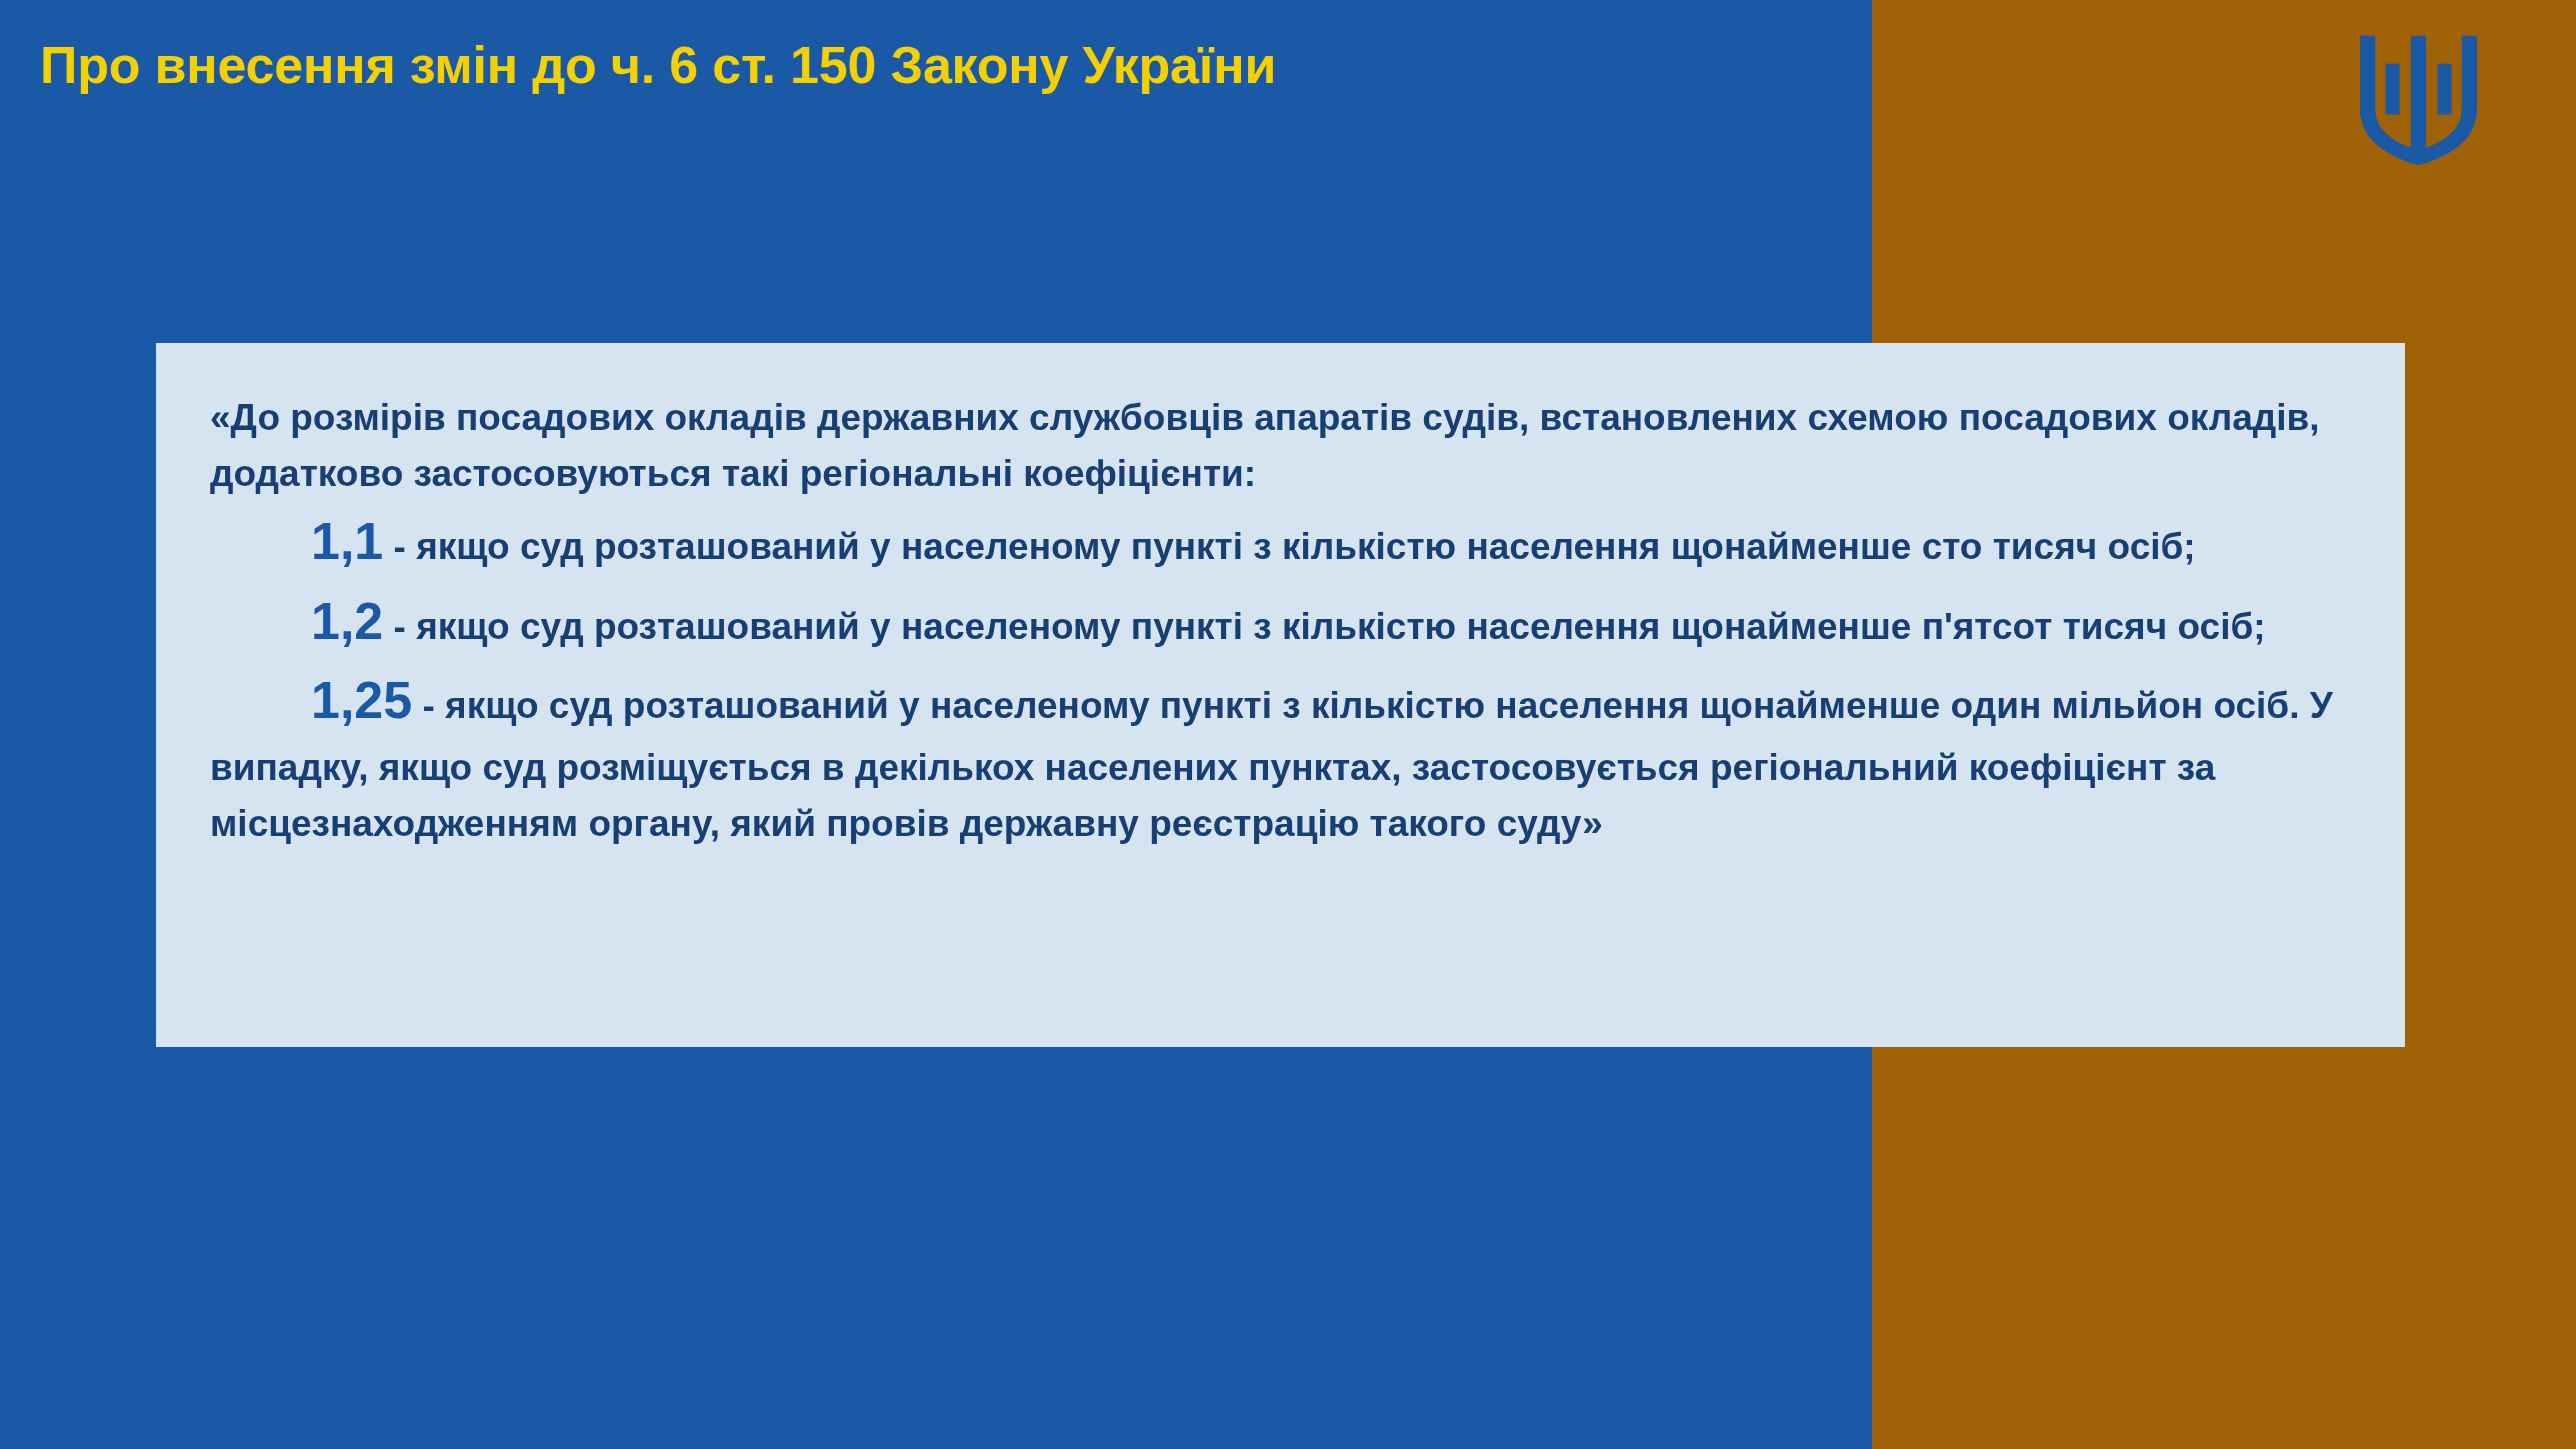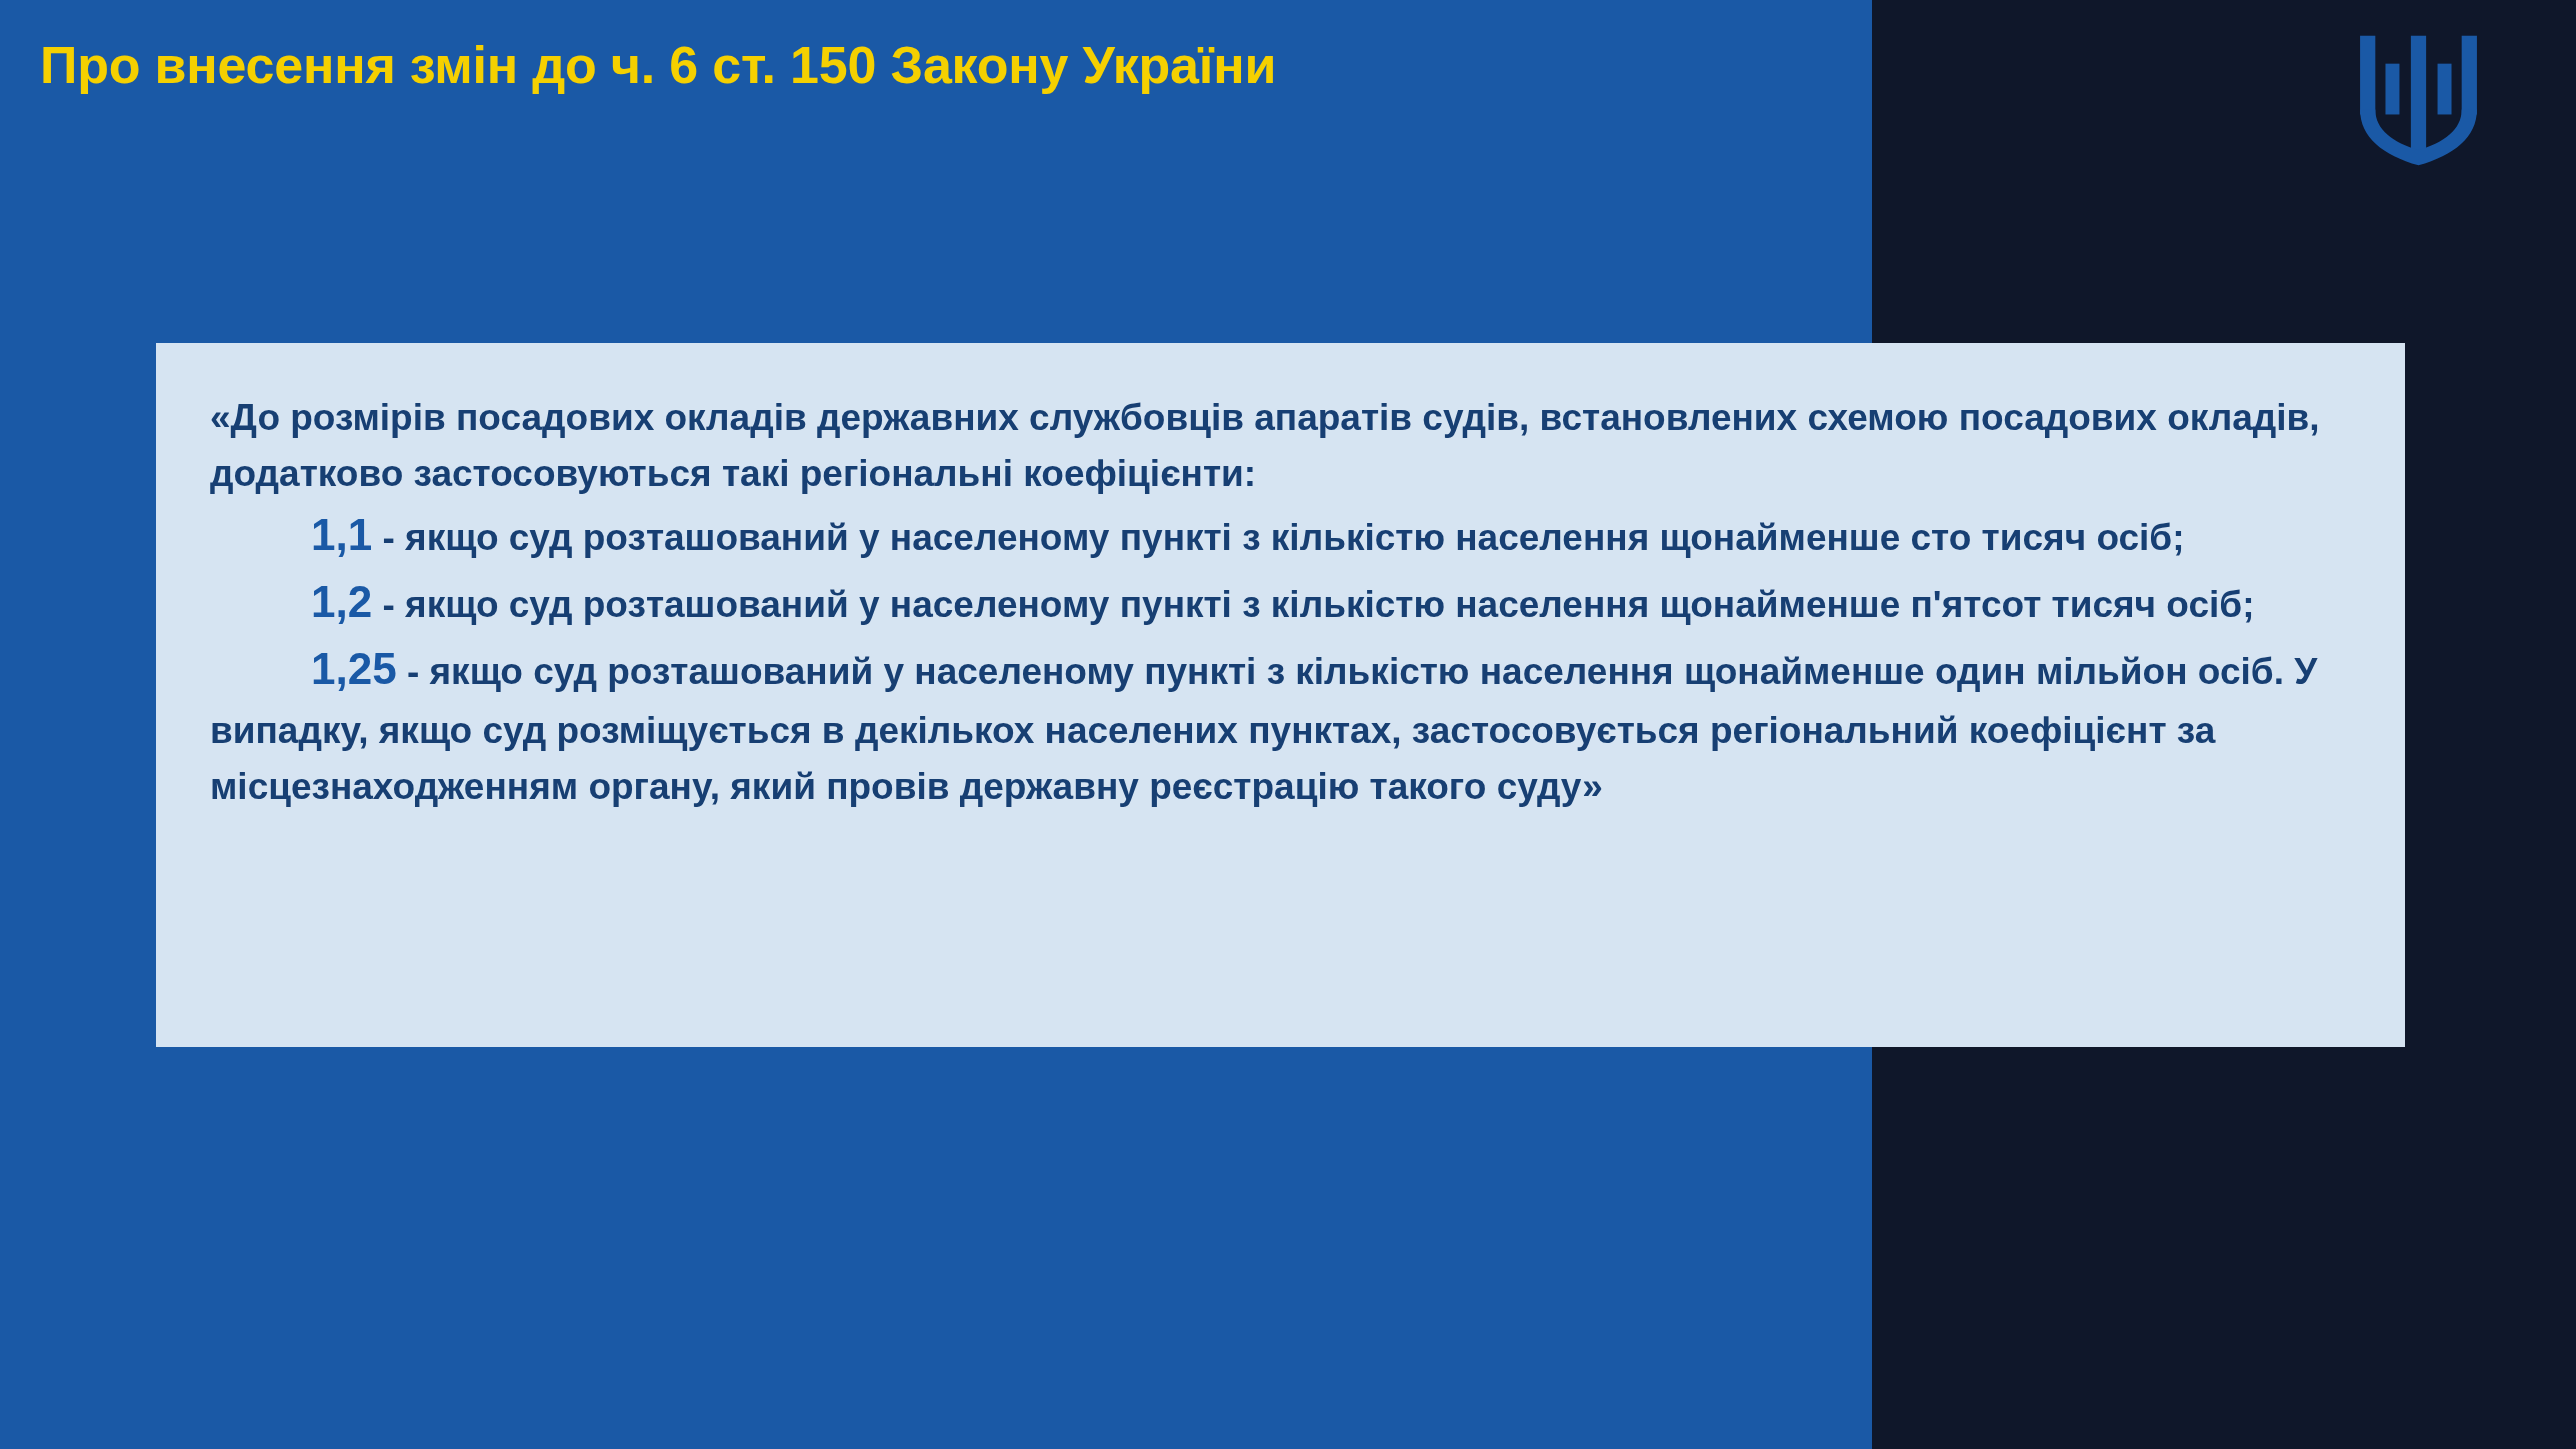--- a/index.html
+++ b/index.html
@@ -11,21 +11,21 @@
     width: 2576px;
     height: 1449px;
     overflow: hidden;
     font-family: "Liberation Sans", sans-serif;
   }
 
   .slide {
     position: relative;
     width: 2576px;
     height: 1449px;
-    background: #0f172a;
+    background: #a16207;
     overflow: hidden;
   }
 
   
   .blue-panel {
     position: absolute;
     left: 0;
     top: 0;
     width: 1872px;
     height: 1369px;
@@ -85,21 +85,21 @@
     text-align: left;
   }
   .body-text p {
     margin: 0;
   }
   .indent {
     text-indent: 101px;
   }
   .coef {
     color: #1a59a6;
-    font-size: 44px;
+    font-size: 52px;
     font-weight: bold;
   }
 </style>
 </head>
 <body>
 
 <div class="slide">
 
   <div class="blue-panel"></div>
   <div class="blue-bottom-strip"></div>

